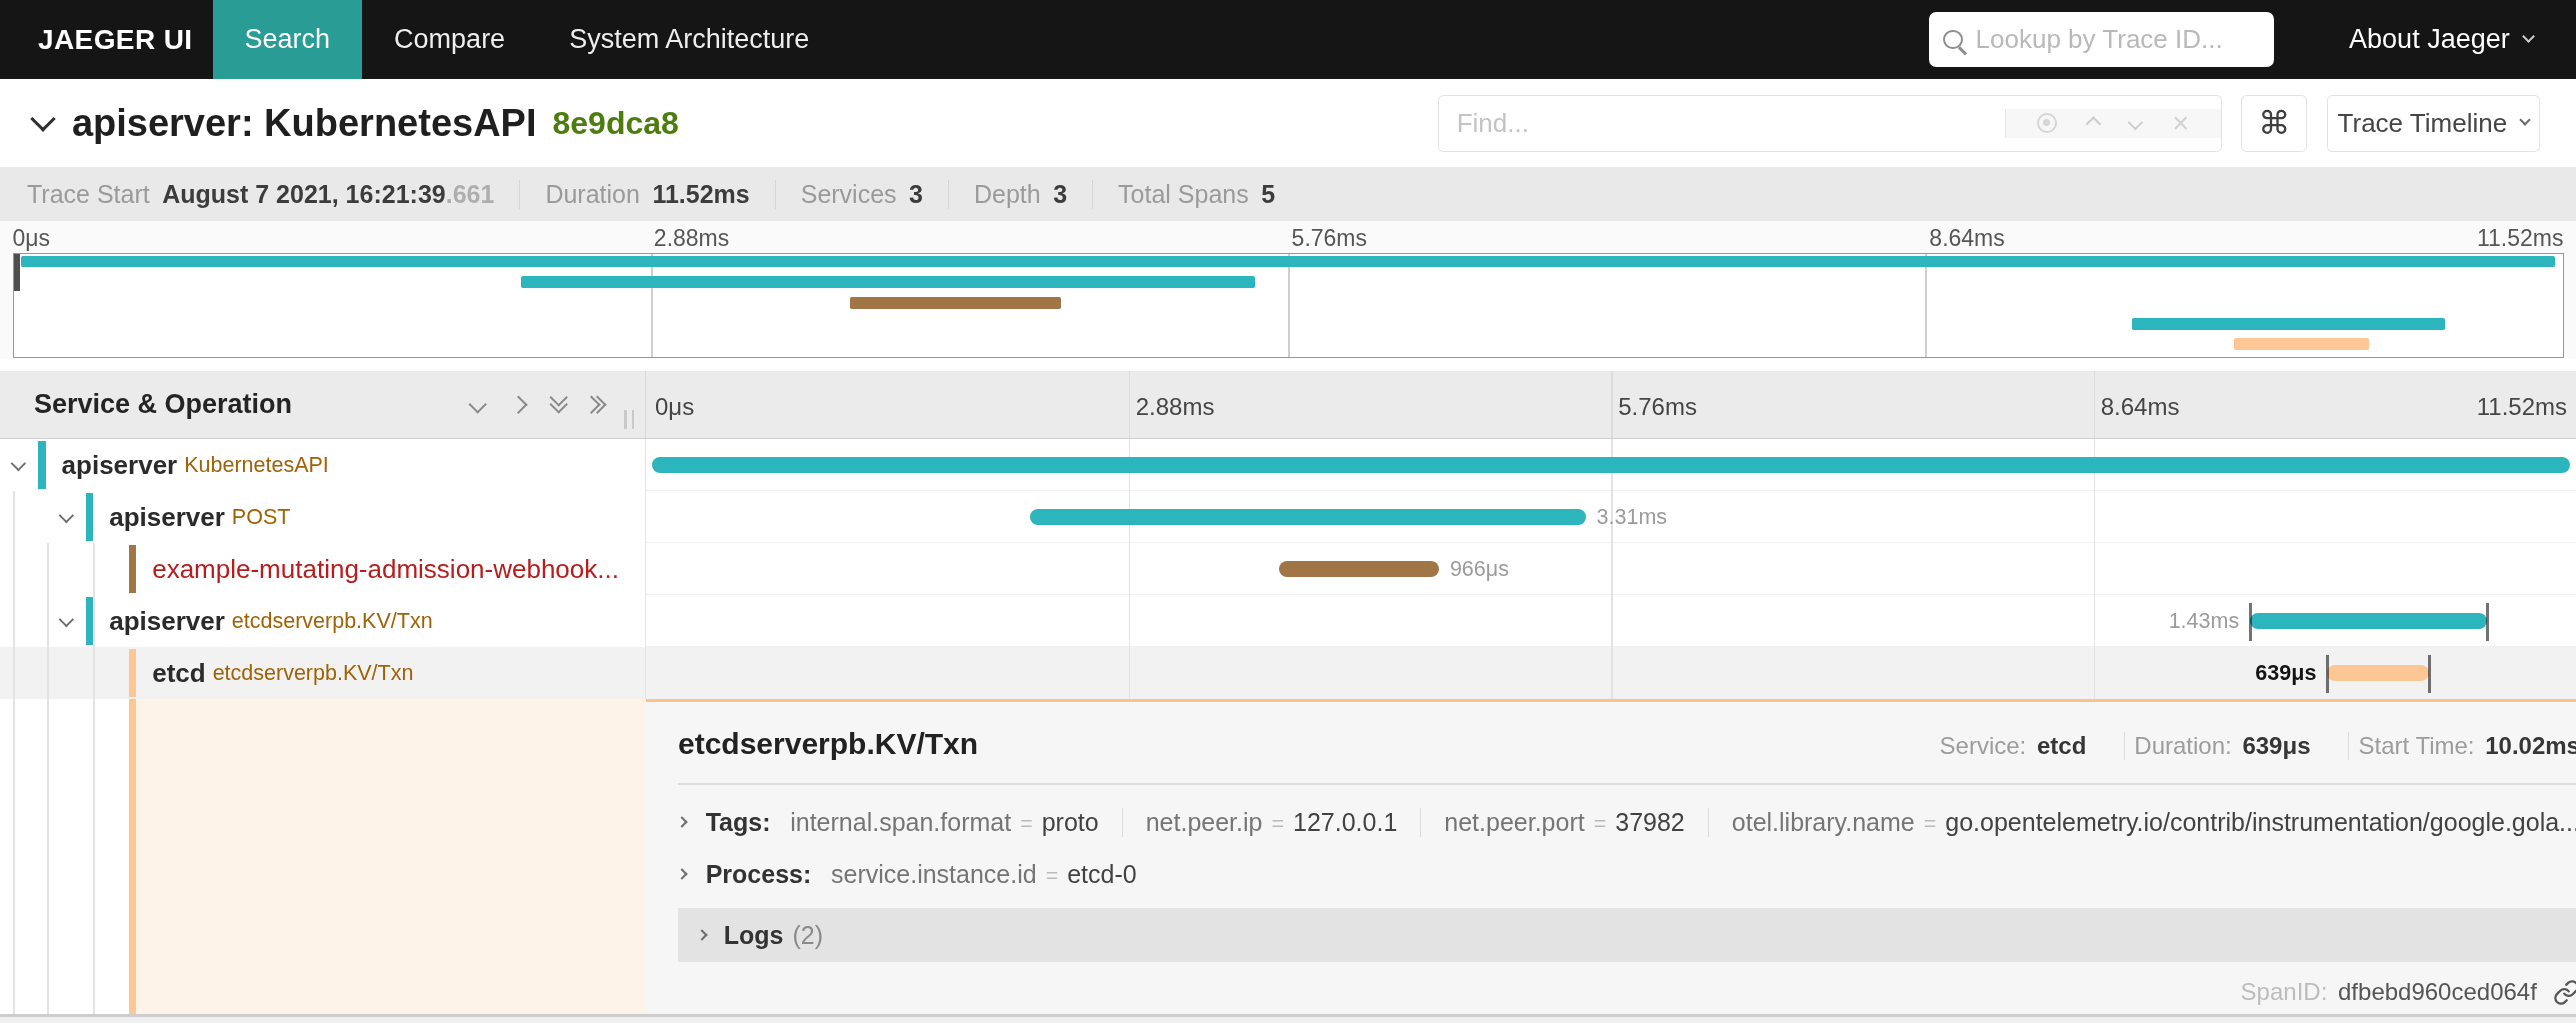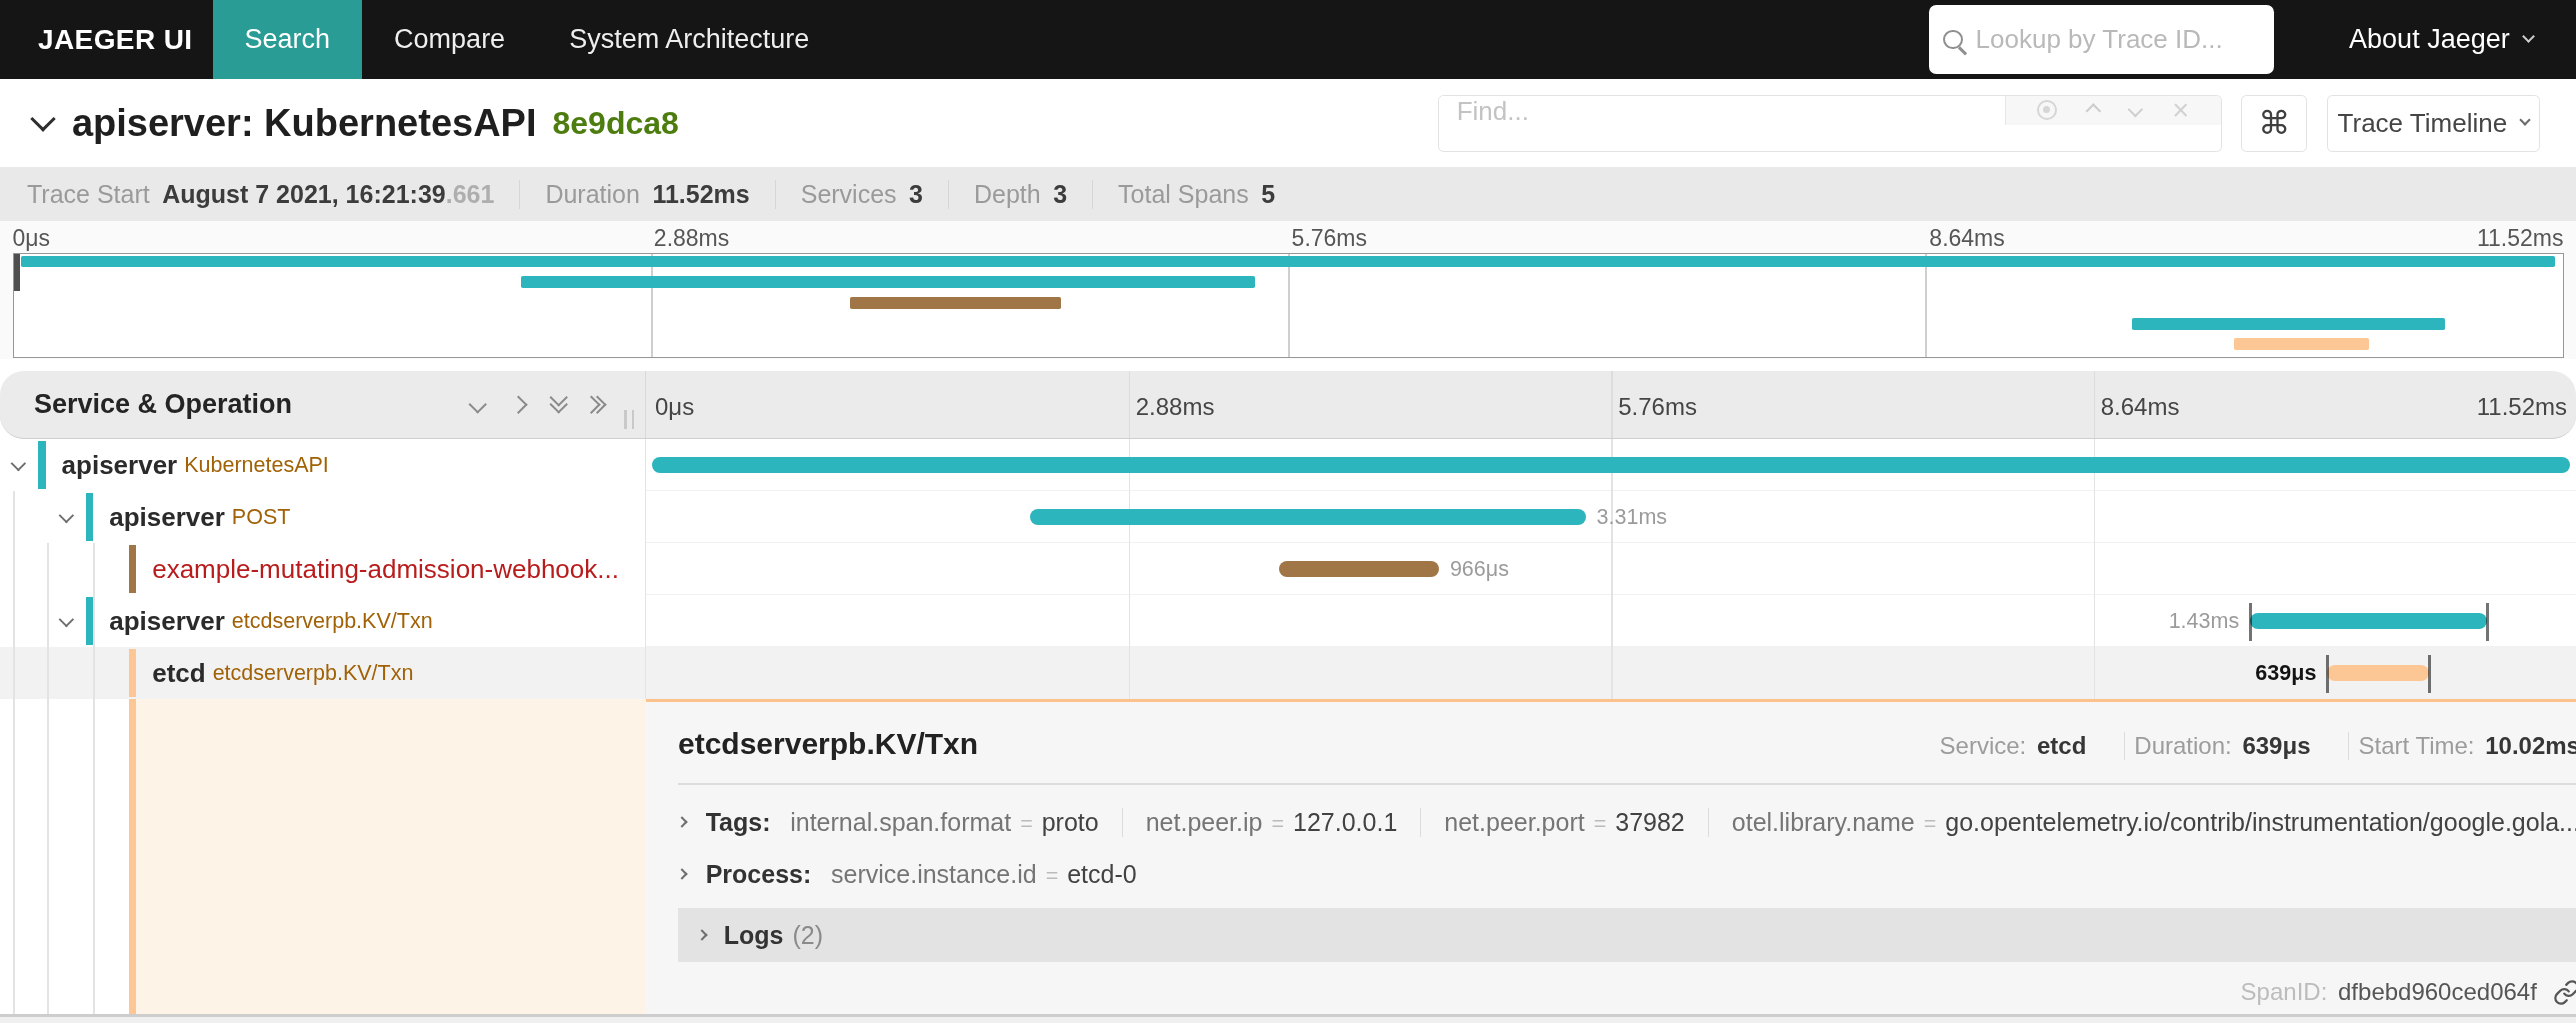--- a/index.html
+++ b/index.html
@@ -16,39 +16,39 @@
   .dblr { display:inline-flex; }
   .dblr .chev { margin-left:-7.2px; }
 
   
   .nav { height:79px; background:#151515; display:flex; align-items:center; padding-left:38px; }
   .brand { color:#fff; font-size:28px; font-weight:700; letter-spacing:0.4px; margin-right:20px; }
   .nav-item { color:#eee; font-size:27px; height:79px; display:flex; align-items:center;
     padding:0 32px; cursor:pointer; }
   .nav-item.active { background:#299c95; color:#fff; }
   .nav-right { margin-left:auto; display:flex; align-items:center; padding-right:43px; }
-  .trace-lookup { width:345px; height:69px; background:#fff; border-radius:7.2px;
+  .trace-lookup { width:345px; height:55px; background:#fff; border-radius:7.2px;
     display:flex; align-items:center; padding:0 14.3px; }
   .mag { width:19.7px; height:19.7px; border:2.7px solid #8f8f8f; border-radius:50%; position:relative; flex:none; }
   .mag::after { content:""; position:absolute; width:2.7px; height:9.8px; background:#8f8f8f;
     transform:rotate(-45deg); bottom:-8px; right:-2.7px; }
   .trace-lookup input { border:none; outline:none; font-size:26px; margin-left:12.5px; width:100%;
     font-family:inherit; color:#444; background:transparent; }
   .trace-lookup input::placeholder { color:#b9b9b9; }
   .about { color:#fff; font-size:27px; margin-left:75px; display:flex; align-items:center; gap:14.3px; cursor:pointer; }
   .about .chev { width:9px; height:9px; border-width:2.2px; color:#cfcfcf; margin-top:-5.4px; }
 
   
   .trace-header { height:88px; background:#fff; display:flex; align-items:center; padding:0 36px 0 27px; }
   .th-chev { width:18px; height:18px; border-width:3.6px; color:#2e2e2e; margin:-7.2px 19.7px 0 7.2px; }
   .trace-title { font-size:38px; font-weight:700; color:#1f1f1f; }
   .trace-id { font-size:32px; font-weight:600; color:#4d7c0f; margin-left:16px; }
   .th-tools { margin-left:auto; display:flex; align-items:center; gap:19.7px; }
   .find-box { width:784px; height:57px; border:1.8px solid #e2e2e2; border-radius:5.4px;
-    display:flex; align-items:flex-start; background:#fff; overflow:hidden; }
+    display:flex; align-items:center; background:#fff; overflow:hidden; }
   .find-box input { flex:1; border:none; outline:none; font-size:26px; padding:0 18px;
     font-family:inherit; color:#444; }
   .find-box input::placeholder { color:#c3c3c3; }
   .find-extras { width:216px; background:#f7f7f7; border-left:1.8px solid #e6e6e6;
     display:flex; align-items:center; justify-content:space-evenly; }
   .ficon { color:#cdcdcd; }
   .ficon .chev { width:10.7px; height:10.7px; border-width:2.7px; }
   .target { width:19.7px; height:19.7px; border:2.7px solid #d6d6d6; border-radius:50%; position:relative; }
   .target::after { content:""; position:absolute; width:7.2px; height:7.2px; background:#d6d6d6;
     border-radius:50%; top:3.6px; left:3.6px; }
@@ -75,21 +75,21 @@
   .mt0 { left:0; } .mt1 { left:25%; padding-left:3.6px; } .mt2 { left:50%; padding-left:3.6px; }
   .mt3 { left:75%; padding-left:3.6px; } .mt4 { right:0; }
   .mini-canvas { position:relative; height:105px; margin:0 12.5px; background:#fff;
     border:1.8px solid #979797; }
   .mini-guide { position:absolute; top:0; bottom:0; width:1.8px; background:#cfcfcf; }
   .mini-bar { position:absolute; height:11.6px; border-radius:1.8px; }
   .scrubber { position:absolute; left:0; top:0; width:6.3px; height:37px; background:#4e4e4e; }
 
   
   .gap { height:12.5px; background:#fff; }
-  .table-header { height:68px; background:#ebebeb; border-bottom:1.8px solid #cfcfcf; display:flex;border-radius:24px; }
+  .table-header { height:68px; background:#ebebeb; border-bottom:1.8px solid #cfcfcf; display:flex; }
   .th-left { width:646px; flex:none; border-right:1.8px solid #d9d9d9; display:flex;
     align-items:center; padding:0 10.7px 0 34px; }
   .th-title { font-size:27px; font-weight:700; color:#242424; }
   .th-icons { margin-left:auto; display:flex; align-items:center; gap:27px; color:#8a8a8a; margin-right:19.7px; }
   .th-icons .chev { width:13.4px; height:13.4px; border-width:2.7px; }
   .grip { display:flex; gap:4.5px; align-self:flex-end; margin-bottom:9px; }
   .grip i { width:2.7px; height:19.7px; background:#c9c9c9; }
   .th-right { flex:1; position:relative; font-size:24px; color:#454545; }
   .th-right .tick { position:absolute; top:21.5px; }
   .hk0 { left:9px; } .hk1 { left:25%; padding-left:7.2px; } .hk2 { left:50%; padding-left:7.2px; }

